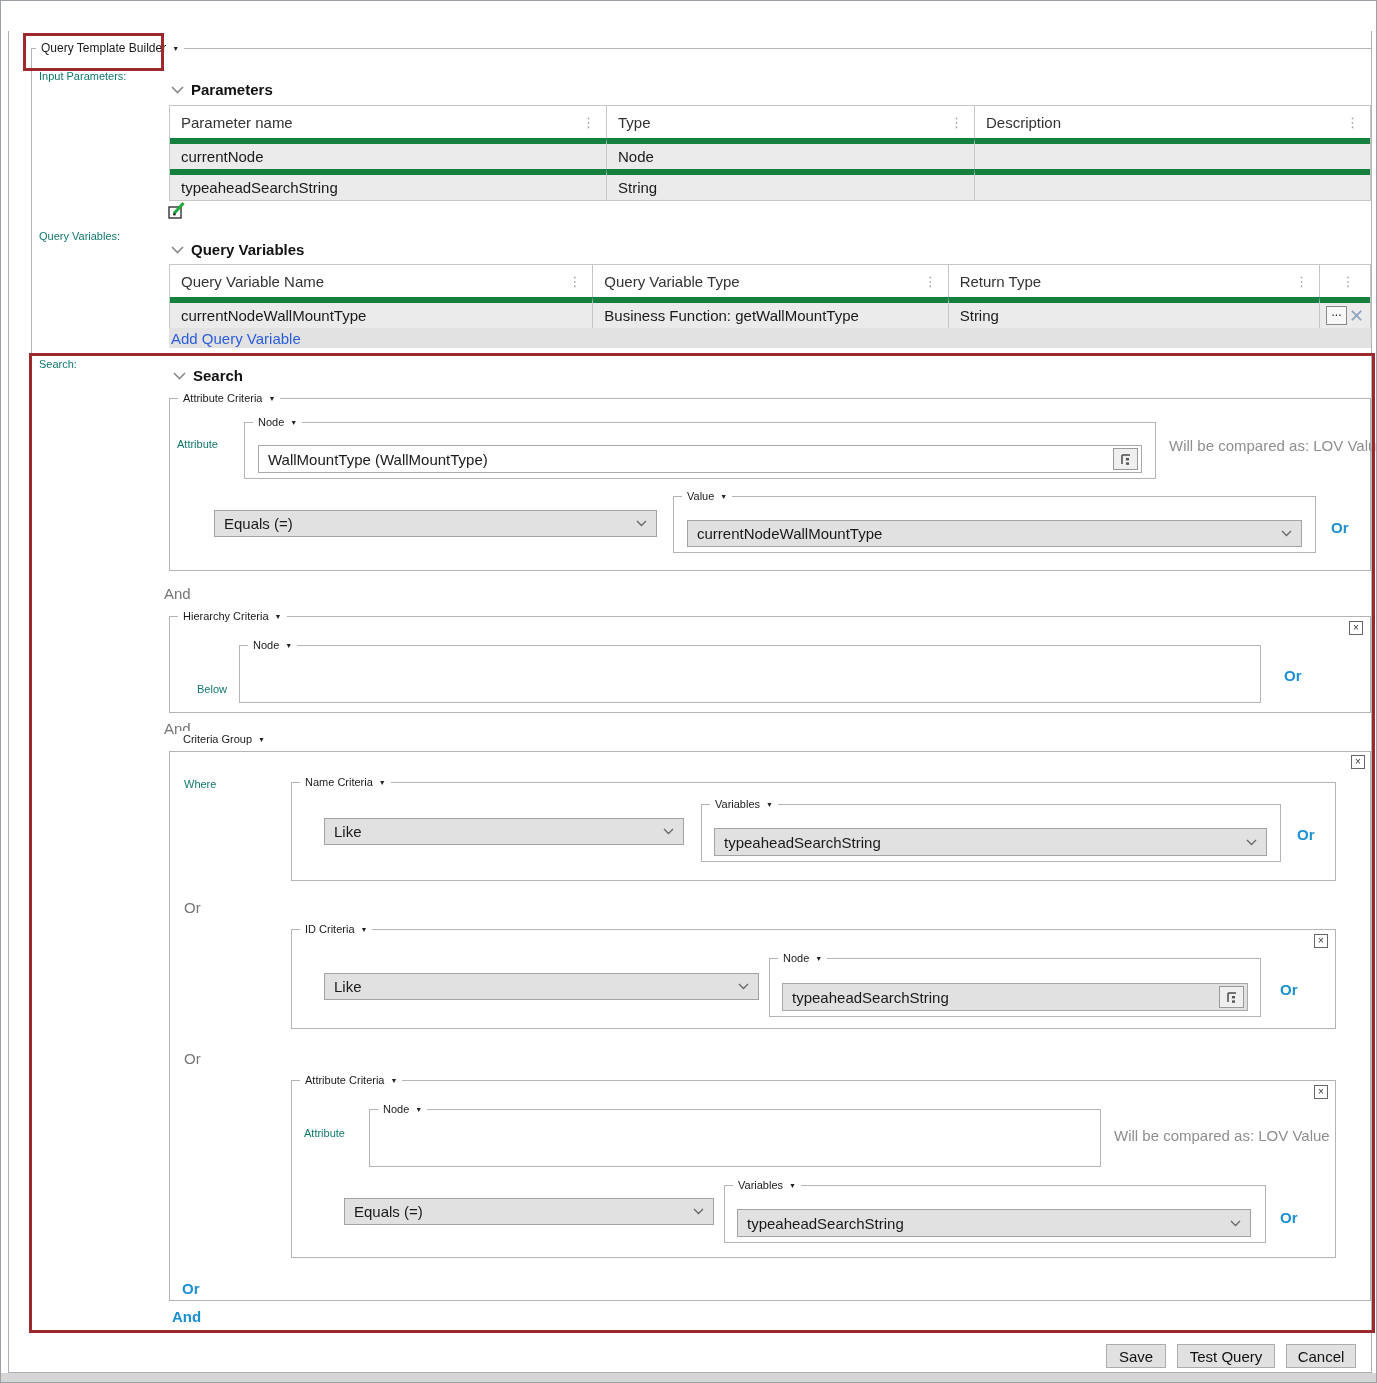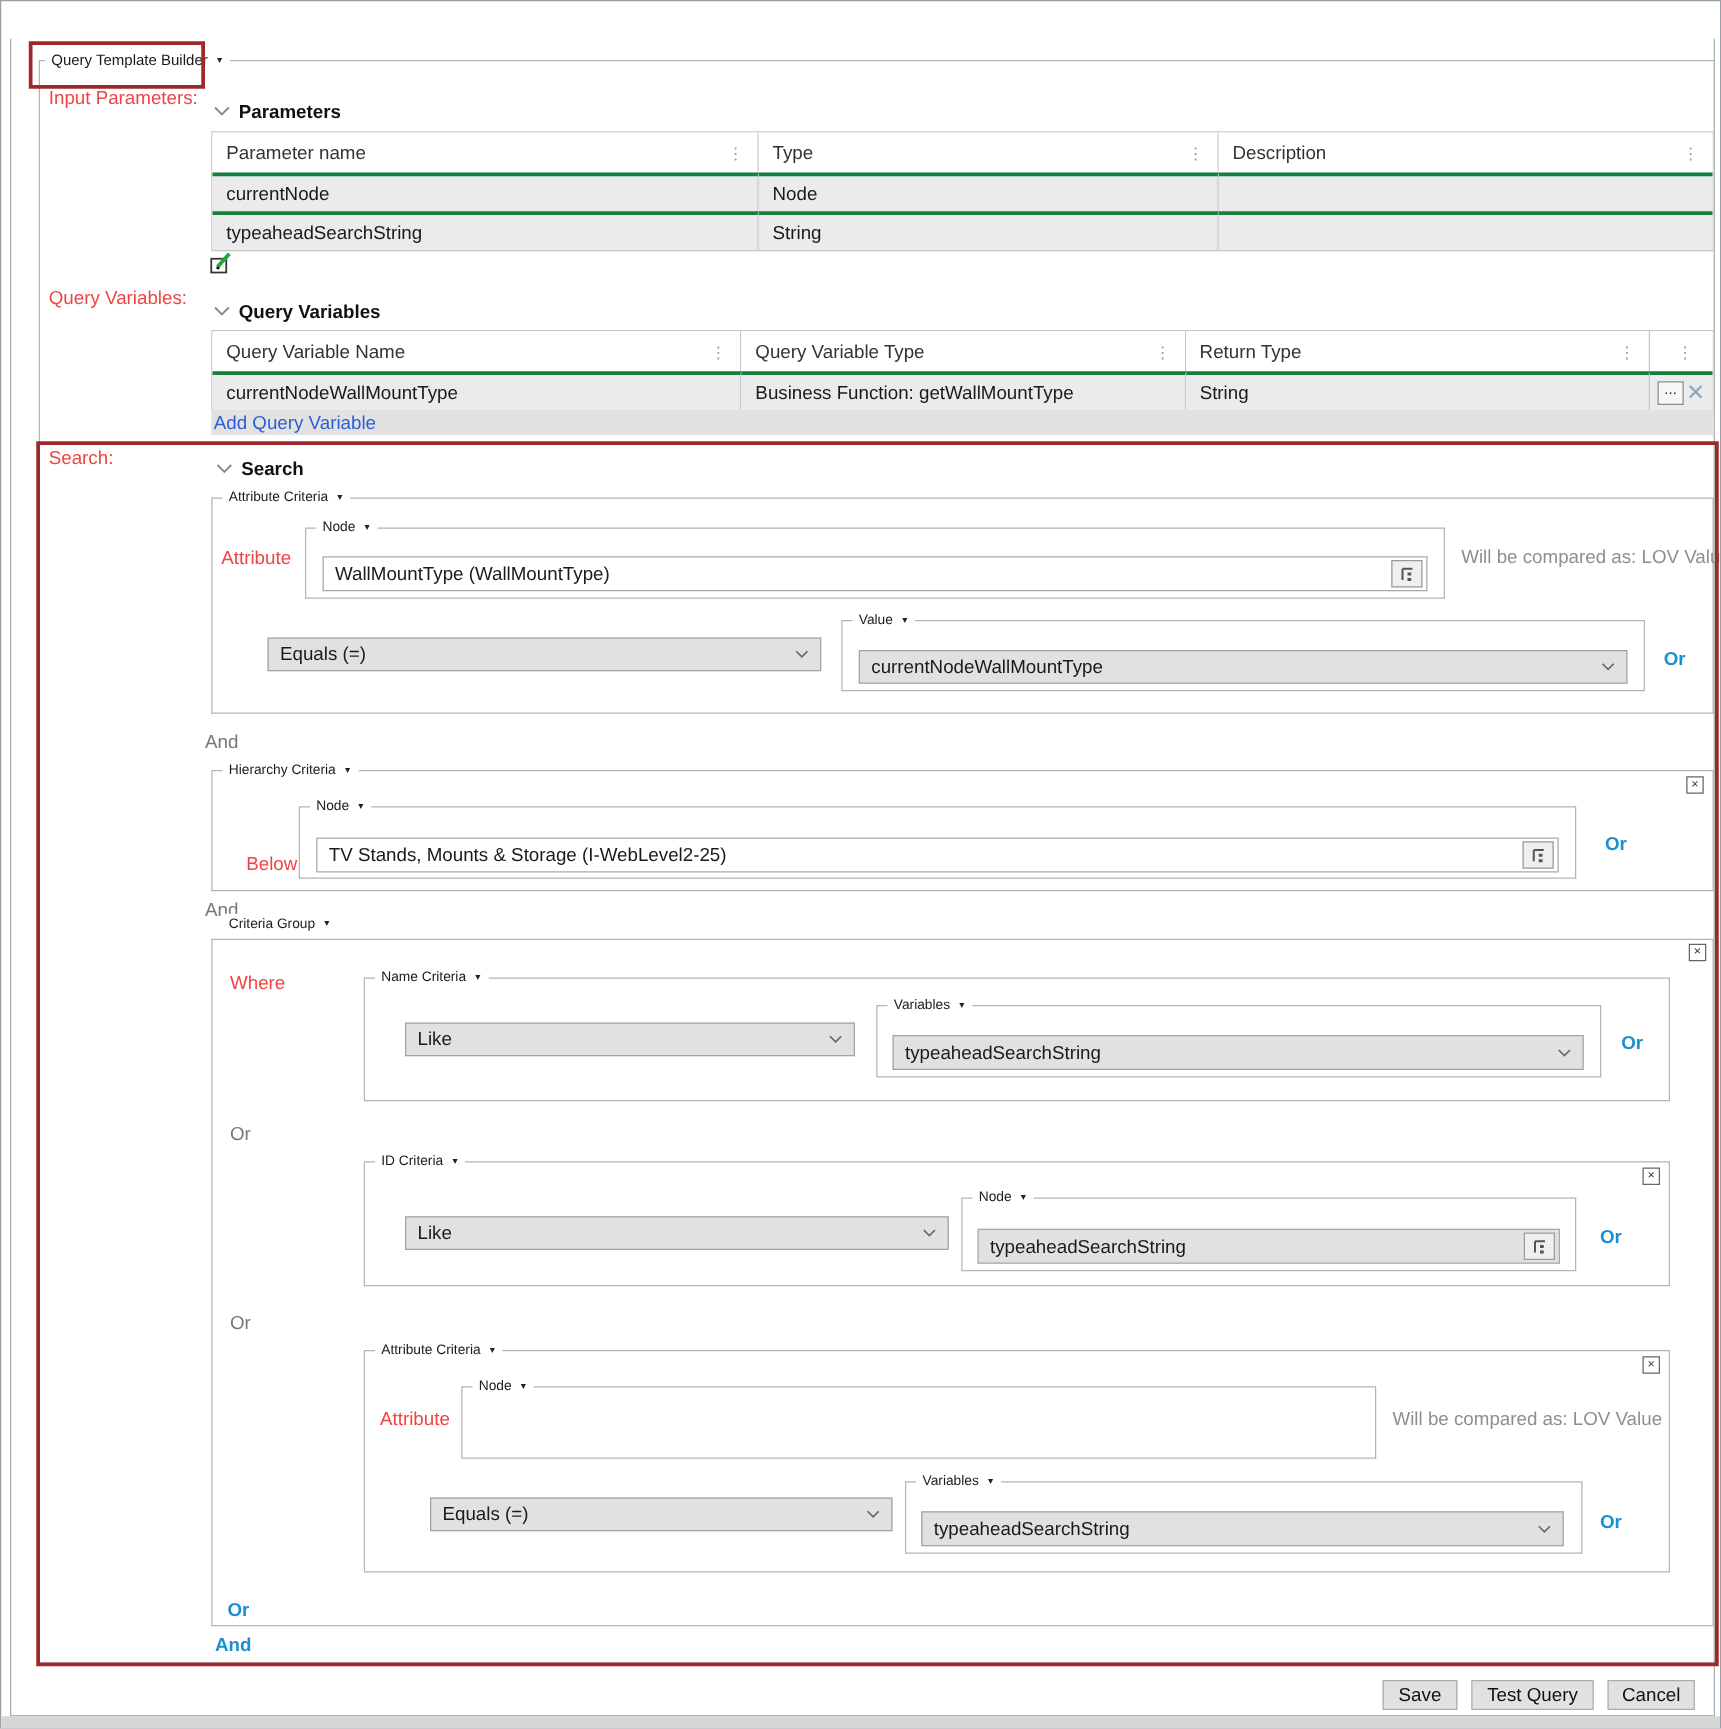--- a/index.html
+++ b/index.html
@@ -20,32 +20,32 @@
   
   .fs{position:absolute;border:1px solid #b4b4b4;background:transparent;z-index:1;}
   .legend{position:absolute;height:16px;background:#ffffff;padding:0 5px;font-size:11px;color:#1a1a1a;display:flex;align-items:center;gap:6px;z-index:3;white-space:nowrap;}
   .legend .caret{font-size:7px;color:#222;line-height:1;}
   .legend-big{font-size:12px;}
 
   
   .sec-head{position:absolute;display:flex;align-items:center;gap:7px;z-index:2;cursor:default;}
   .sec-title{font-size:15px;font-weight:bold;color:#111;}
 
-  .lbl{position:absolute;font-size:15px;color:#ef4444;z-index:2;white-space:nowrap;}
+  .lbl{position:absolute;font-size:11px;color:#0f766e;z-index:2;white-space:nowrap;}
   .note{position:absolute;font-size:15px;color:#8e8e8e;z-index:2;white-space:nowrap;}
   .conn{position:absolute;font-size:15px;color:#767676;z-index:2;}
   .or-link{position:absolute;font-size:15px;font-weight:bold;color:#1a8fd1;z-index:2;cursor:pointer;}
 
   
   .tbl{position:absolute;border:1px solid #c6c6c6;background:#fff;z-index:2;}
   .tr{display:flex;}
   .td{display:flex;align-items:center;padding:0 11px;font-size:15px;color:#1a1a1a;border-right:1px solid #c6c6c6;overflow:hidden;white-space:nowrap;}
   .td:last-child{border-right:none;}
   .th .td{height:32px;color:#333;background:#fff;}
-  .row .td{height:31px;background:#ebebeb;border-top:3px solid #15803d;}
+  .row .td{height:31px;background:#ebebeb;border-top:6px solid #15803d;}
   .dots{margin-left:auto;color:#9a9a9a;font-size:13px;line-height:1;padding-left:6px;}
   .addrow{position:absolute;background:#e2e2e2;display:flex;align-items:center;z-index:2;}
   .addrow span{font-size:15px;color:#2b5dd8;cursor:pointer;padding-left:2px;}
 
   
   .select{position:absolute;background:#e1e1e1;border:1px solid #a3a3a3;display:flex;align-items:center;padding:0 9px 0 9px;font-size:15px;z-index:2;cursor:default;}
   .select .chev{margin-left:auto;display:flex;align-items:center;}
   .picker{position:absolute;background:#ffffff;border:1px solid #a9a9a9;display:flex;align-items:center;padding:0 3px 0 9px;font-size:15px;z-index:2;}
   .picker.gray{background:#e1e1e1;}
   .tree-btn{margin-left:auto;width:25px;height:22px;border:1px solid #9a9a9a;background:#efefef;display:flex;align-items:center;justify-content:center;cursor:pointer;}
@@ -232,31 +232,20 @@
   </div>
   <div class="xbox" style="left:1348px;top:620px;">×</div>
 
   <div class="lbl" style="left:196px;top:682px;">Below</div>
 
   <div class="fs" style="left:238px;top:644px;width:1022px;height:58px;"></div>
   <div class="legend" style="left:247px;top:636px;">
     <span>Node</span>
     <span class="caret">▼</span>
   </div>
-  <div class="picker" style="left:252px;top:669px;width:994px;height:28px;">
-    <span>TV Stands, Mounts &amp; Storage (I-WebLevel2-25)</span>
-    <span class="tree-btn">
-      <svg width="14" height="13" viewBox="0 0 14 13">
-          <line x1="3" y1="2" x2="11" y2="2" stroke="#555" stroke-width="1.6"></line>
-          <line x1="3" y1="2" x2="3" y2="11" stroke="#555" stroke-width="1.6"></line>
-          <rect x="7" y="5" width="3" height="2.4" fill="#555"></rect>
-          <rect x="7" y="9.4" width="3" height="2.4" fill="#555"></rect>
-        </svg>
-    </span>
-  </div>
   <div class="or-link" style="left:1283px;top:666px;">Or</div>
 
   <div class="conn" style="left:163px;top:719px;">And</div>
 
   <div class="fs" style="left:168px;top:750px;width:1202px;height:550px;"></div>
   <div class="legend" style="left:177px;top:730px;">
     <span>Criteria Group</span>
     <span class="caret">▼</span>
   </div>
   <div class="xbox" style="left:1350px;top:754px;">×</div>

